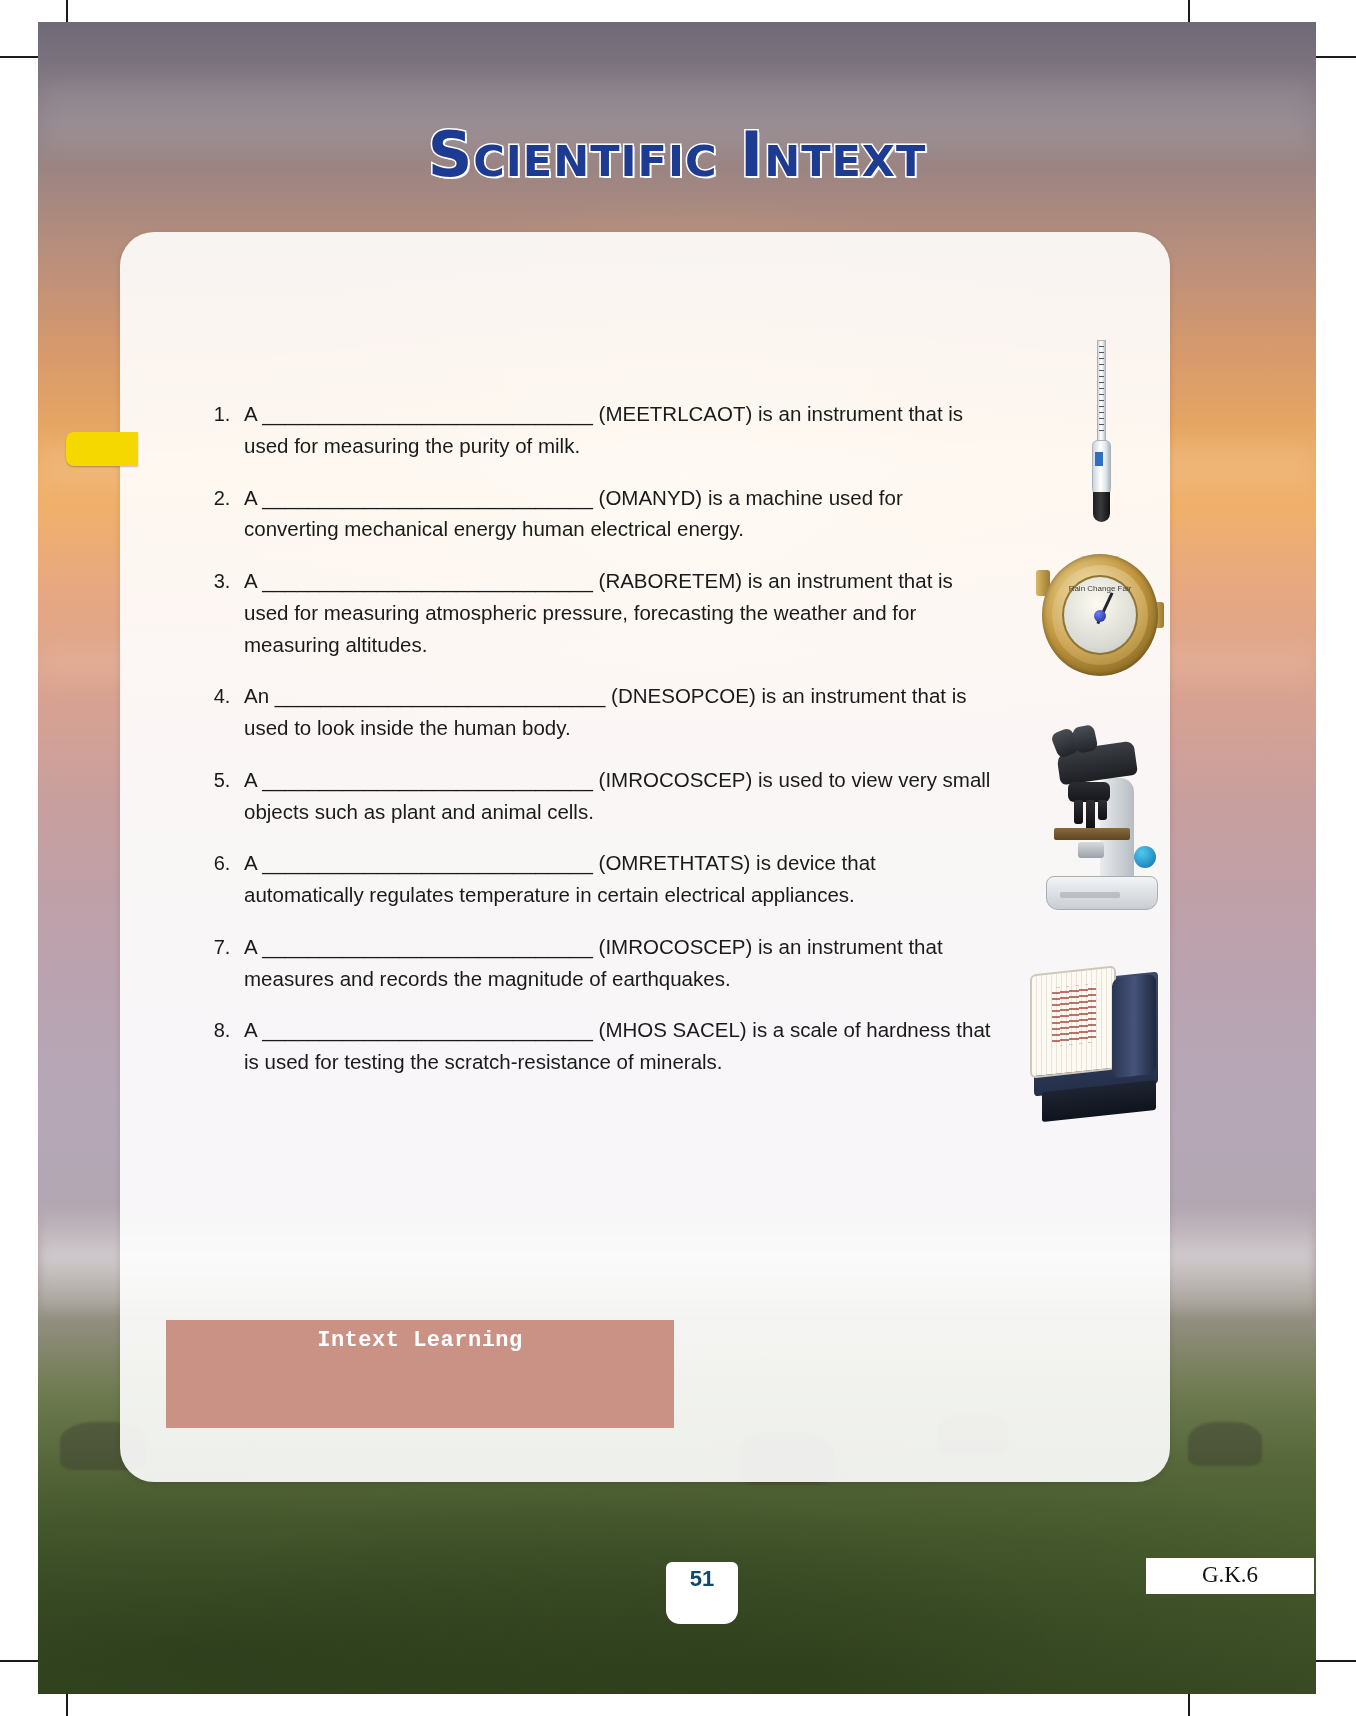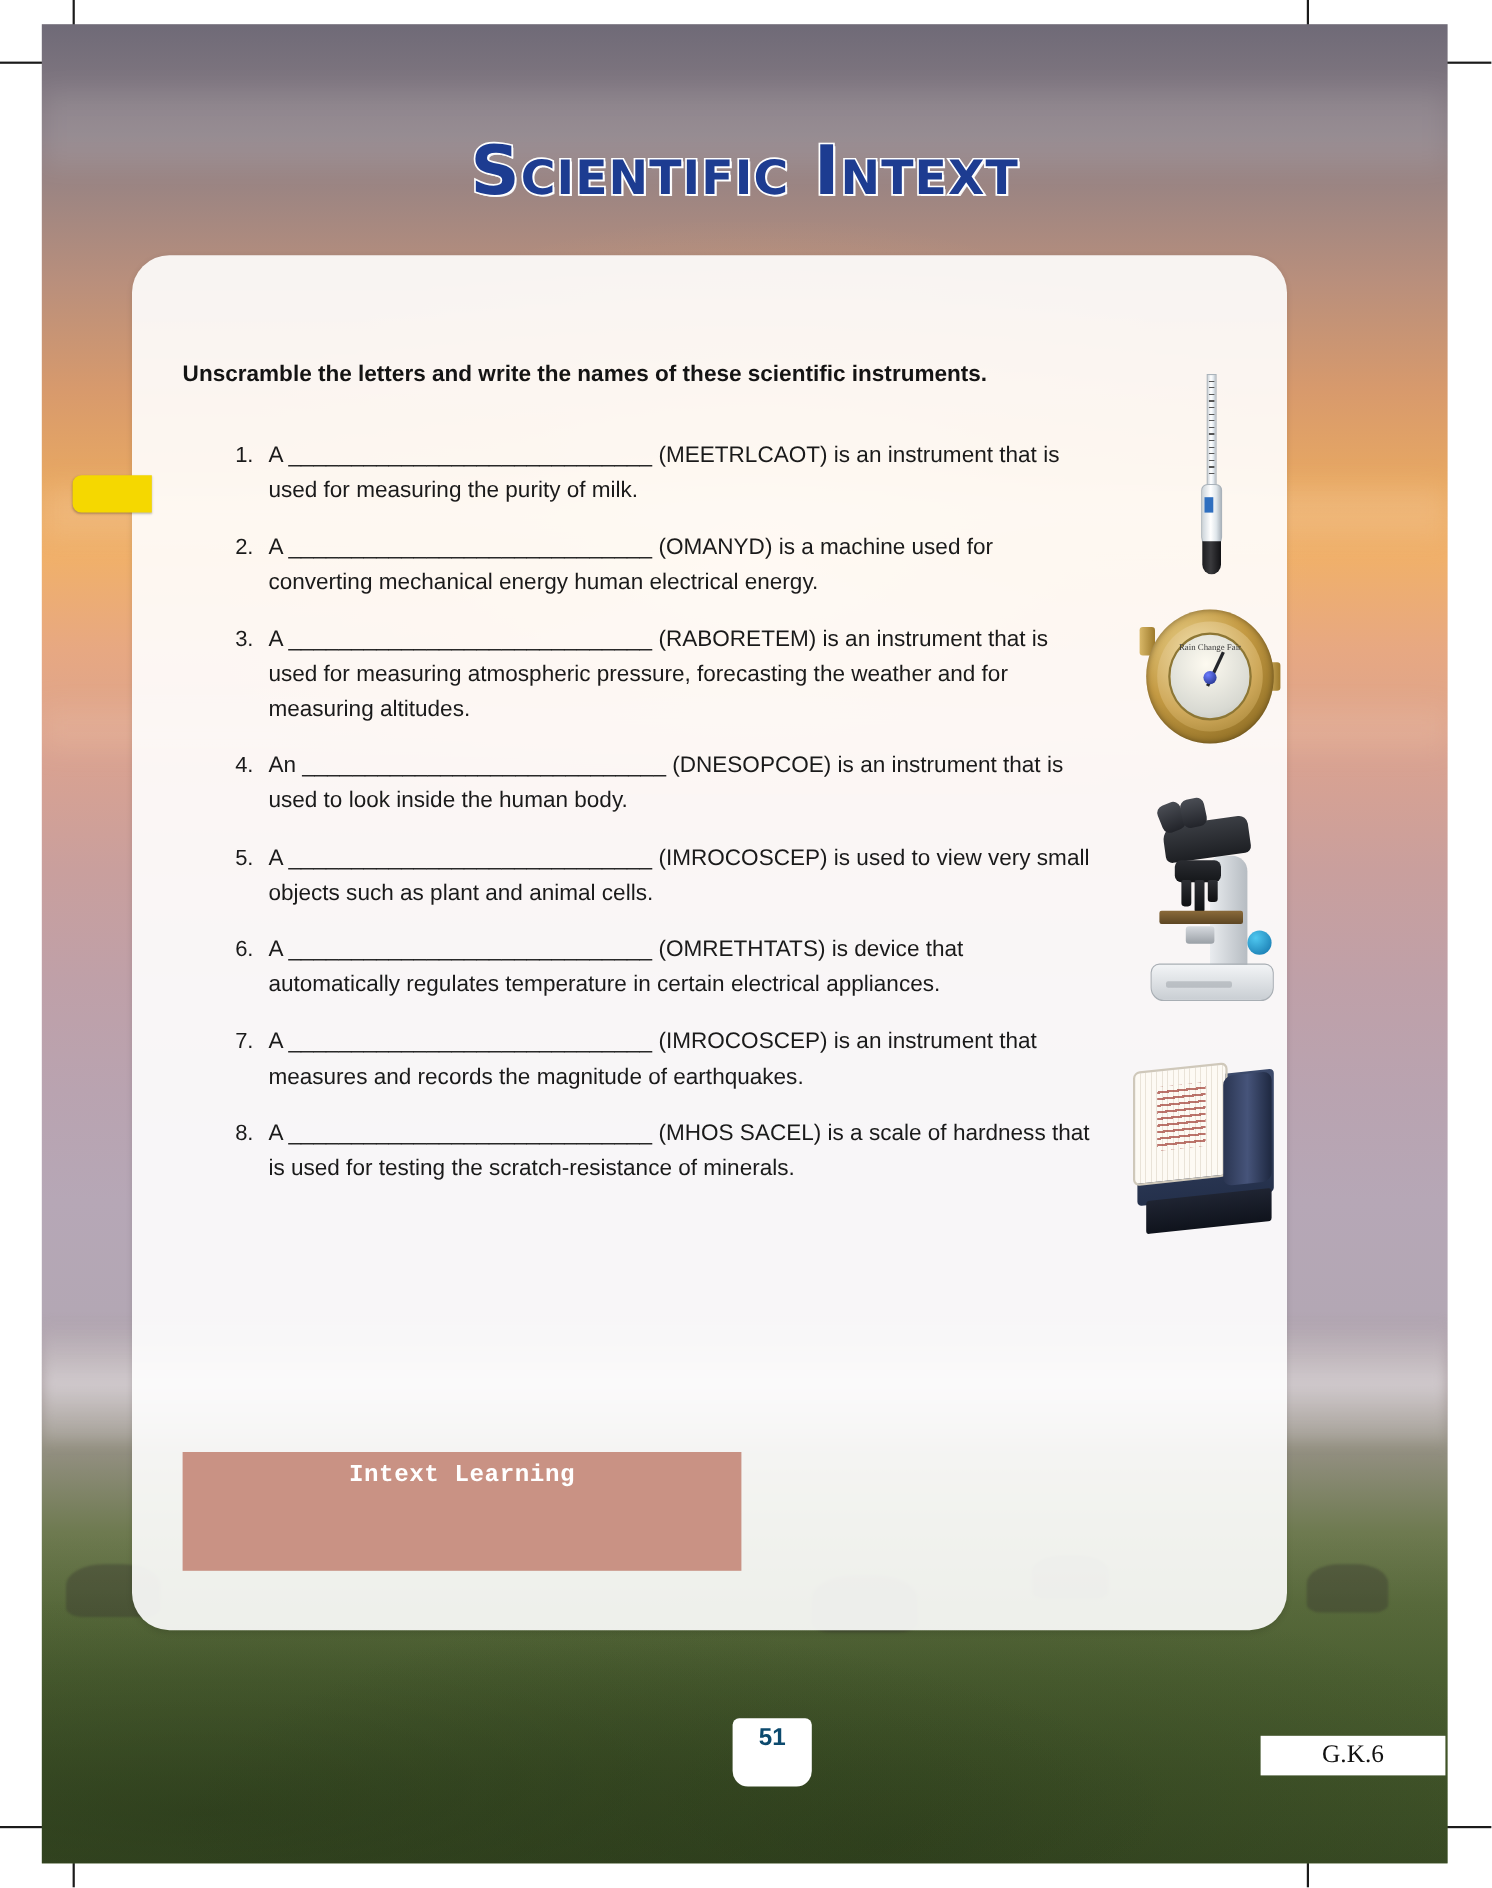--- a/index.html
+++ b/index.html
@@ -197,21 +197,21 @@
     transform-origin: 50% 88%;
   }
   .baro .hub {
     position: absolute; left: 58px; top: 60px; width: 12px; height: 12px;
     border-radius: 50%;
     background: radial-gradient(circle at 35% 30%, #6c7cff, #1a2a7a);
   }
   .baro .txt {
     position: absolute; width: 76px; left: 26px; top: 34px;
     text-align: center; font-size: 8px; color: #3b3b3b;
-    font-family: Liberation Serif, serif;
+    font-family: Liberation Sans, sans-serif;
   }
   .baro .lug {
     position: absolute; width: 14px; height: 26px;
     background: linear-gradient(to right, #d9b868, #9d7a2c);
     border-radius: 3px;
   }
   .baro .lug.l { left: 0; top: 20px; }
   .baro .lug.r { left: 114px; top: 52px; }
 
   
@@ -352,21 +352,20 @@
   .footer-right {
     position: absolute;
     left: 1108px; top: 1536px;
     width: 168px; height: 36px;
     background: #ffffff;
     font-family: "Liberation Serif", serif;
     font-size: 23px;
     color: #111;
     text-align: center;
     padding-top: 4px;
-    margin-top: 20px;
   }
 </style>
 </head>
 <body>
 
 <div class="crop" style="left:66px; top:0; width:2px; height:44px;"></div>
 <div class="crop" style="left:0; top:56px; width:44px; height:2px;"></div>
 <div class="crop" style="left:1188px; top:0; width:2px; height:44px;"></div>
 <div class="crop" style="left:1246px; top:56px; width:110px; height:2px;"></div>
 <div class="crop" style="left:0; top:1660px; width:44px; height:2px;"></div>
@@ -385,21 +384,20 @@
   <div class="animal" style="left:22px; top:1400px; width:86px; height:48px;"></div>
   <div class="animal" style="left:700px; top:1410px; width:96px; height:52px;"></div>
   <div class="animal" style="left:900px; top:1392px; width:70px; height:40px;"></div>
   <div class="animal" style="left:1150px; top:1400px; width:74px; height:44px;"></div>
 
   <div class="title">Scientific Intext</div>
 
   <div class="card">
     <div class="card-inner">
 
-      <div class="prompt">Unscramble the letters and write the names of these scientific instruments.</div>
 
       <ol class="qlist">
         <li>A _____________________________ (MEETRLCAOT) is an instrument that is used for measuring the purity of milk.</li>
         <li>A _____________________________ (OMANYD) is a machine used for converting mechanical energy human electrical energy.</li>
         <li>A _____________________________ (RABORETEM) is an instrument that is used for measuring atmospheric pressure, forecasting the weather and for measuring altitudes.</li>
         <li>An _____________________________ (DNESOPCOE) is an instrument that is used to look inside the human body.</li>
         <li>A _____________________________ (IMROCOSCEP) is used to view very small objects such as plant and animal cells.</li>
         <li>A _____________________________ (OMRETHTATS) is device that automatically regulates temperature in certain electrical appliances.</li>
         <li>A _____________________________ (IMROCOSCEP) is an instrument that measures and records the magnitude of earthquakes.</li>
         <li>A _____________________________ (MHOS SACEL) is a scale of hardness that is used for testing the scratch-resistance of minerals.</li>

